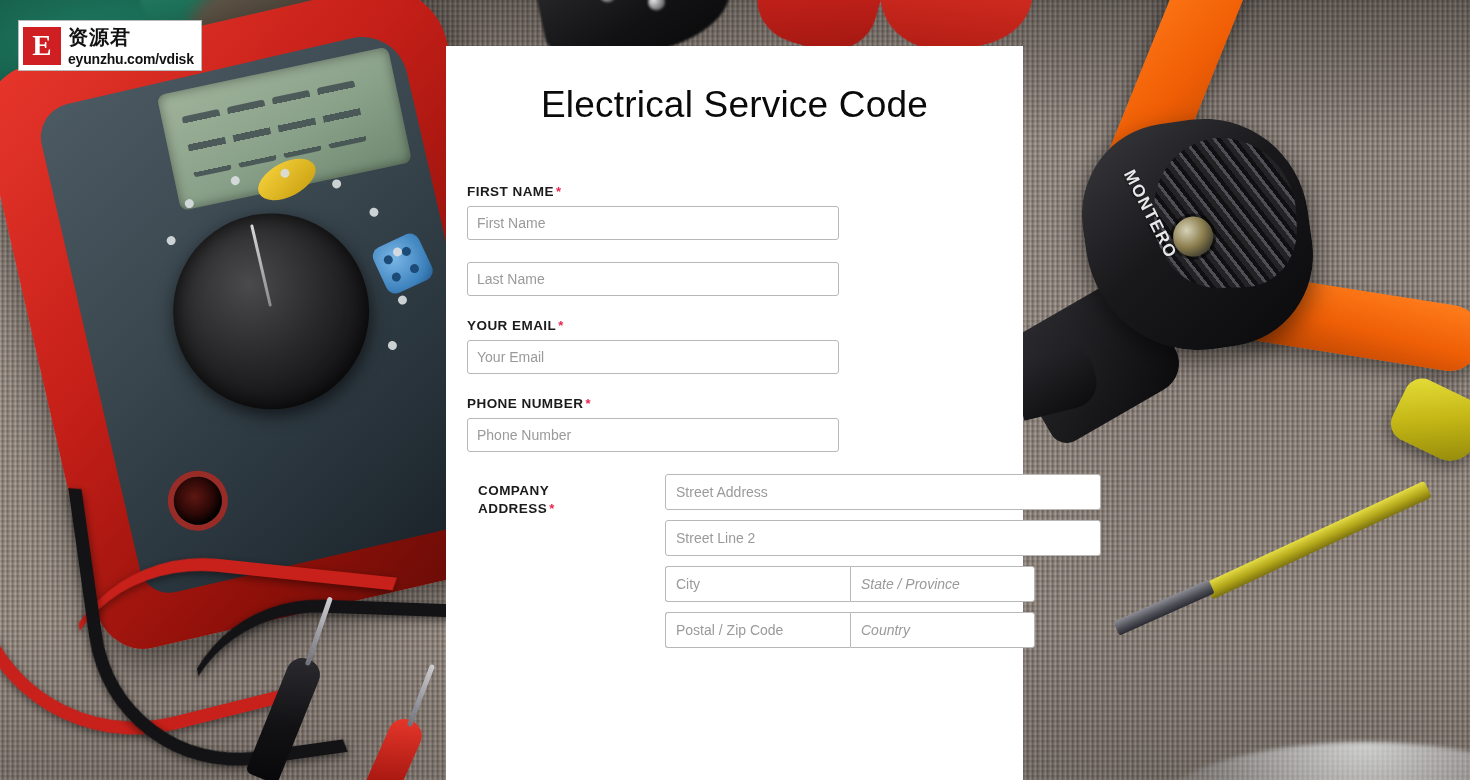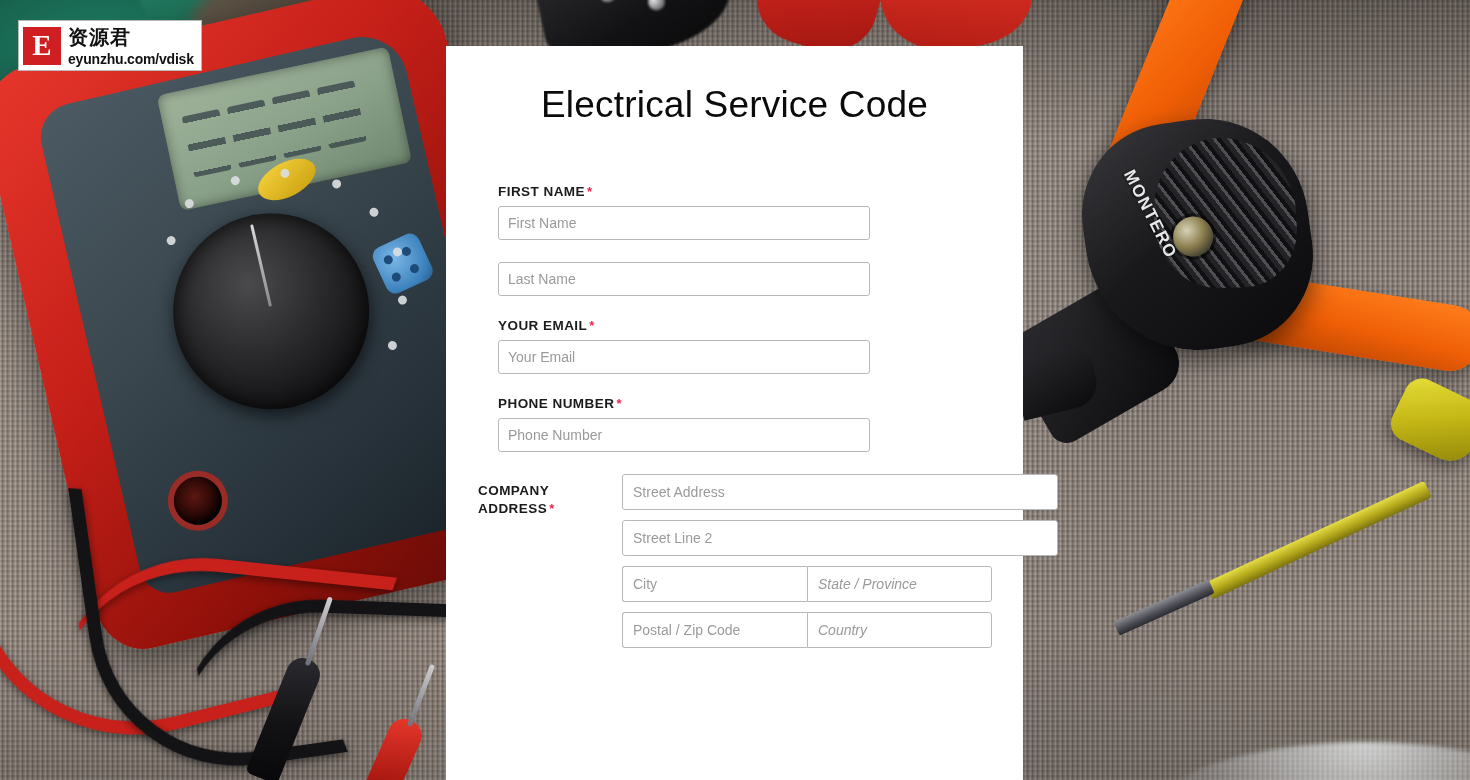--- a/index.html
+++ b/index.html
@@ -295,38 +295,38 @@
     position:absolute; left:446px; top:46px;
     width:577px; min-height:734px;
     background:#ffffff; z-index:30;
     padding: 38px 0 0 0;
   }
   #form-title {
     text-align:center; font-size:37px; font-weight:400;
     color:#0a0a0a; letter-spacing:.2px; margin:0 0 58px 0;
     font-family:"Liberation Sans", sans-serif;
   }
-  .field { padding: 0 0 0 52px; margin-bottom: 22px; }
+  .field { padding: 0 0 0 21px; margin-bottom: 22px; }
   .flabel {
     font-size:13.5px; font-weight:bold; color:#1b1b1b;
     letter-spacing:.45px; text-transform:uppercase;
     margin-bottom:7px; display:block;
   }
   .req { color:#e8254e; font-weight:bold; font-size:13px; margin-left:2px; }
   .finput {
     width:372px; height:34px; border:1px solid #b8b8b8;
     border-radius:3px; background:#fff;
     font-size:14px; color:#3b3b3b;
     padding:0 9px; outline:none;
     font-family:"Liberation Sans", sans-serif;
   }
   .finput::placeholder { color:#9a9a9a; opacity:1; }
 
   
-  .addr-field { display:flex; padding-left:32px; margin-bottom:0; }
+  .addr-field { display:flex; padding-left:32px; margin-bottom:0;gap:43px; }
   .addr-label { width:144px; flex:0 0 144px; padding-top:8px; }
   .addr-label .flabel { line-height:1.32; }
   .addr-rows { flex:1; }
   .addr-row { margin-bottom:10px; display:flex; }
   .addr-input {
     width:436px; height:36px; border:1px solid #b8b8b8; border-radius:3px;
     background:#fff; font-size:14px; color:#3b3b3b; padding:0 10px; outline:none;
     font-family:"Liberation Sans", sans-serif;
   }
   .addr-input::placeholder { color:#9a9a9a; opacity:1; }

